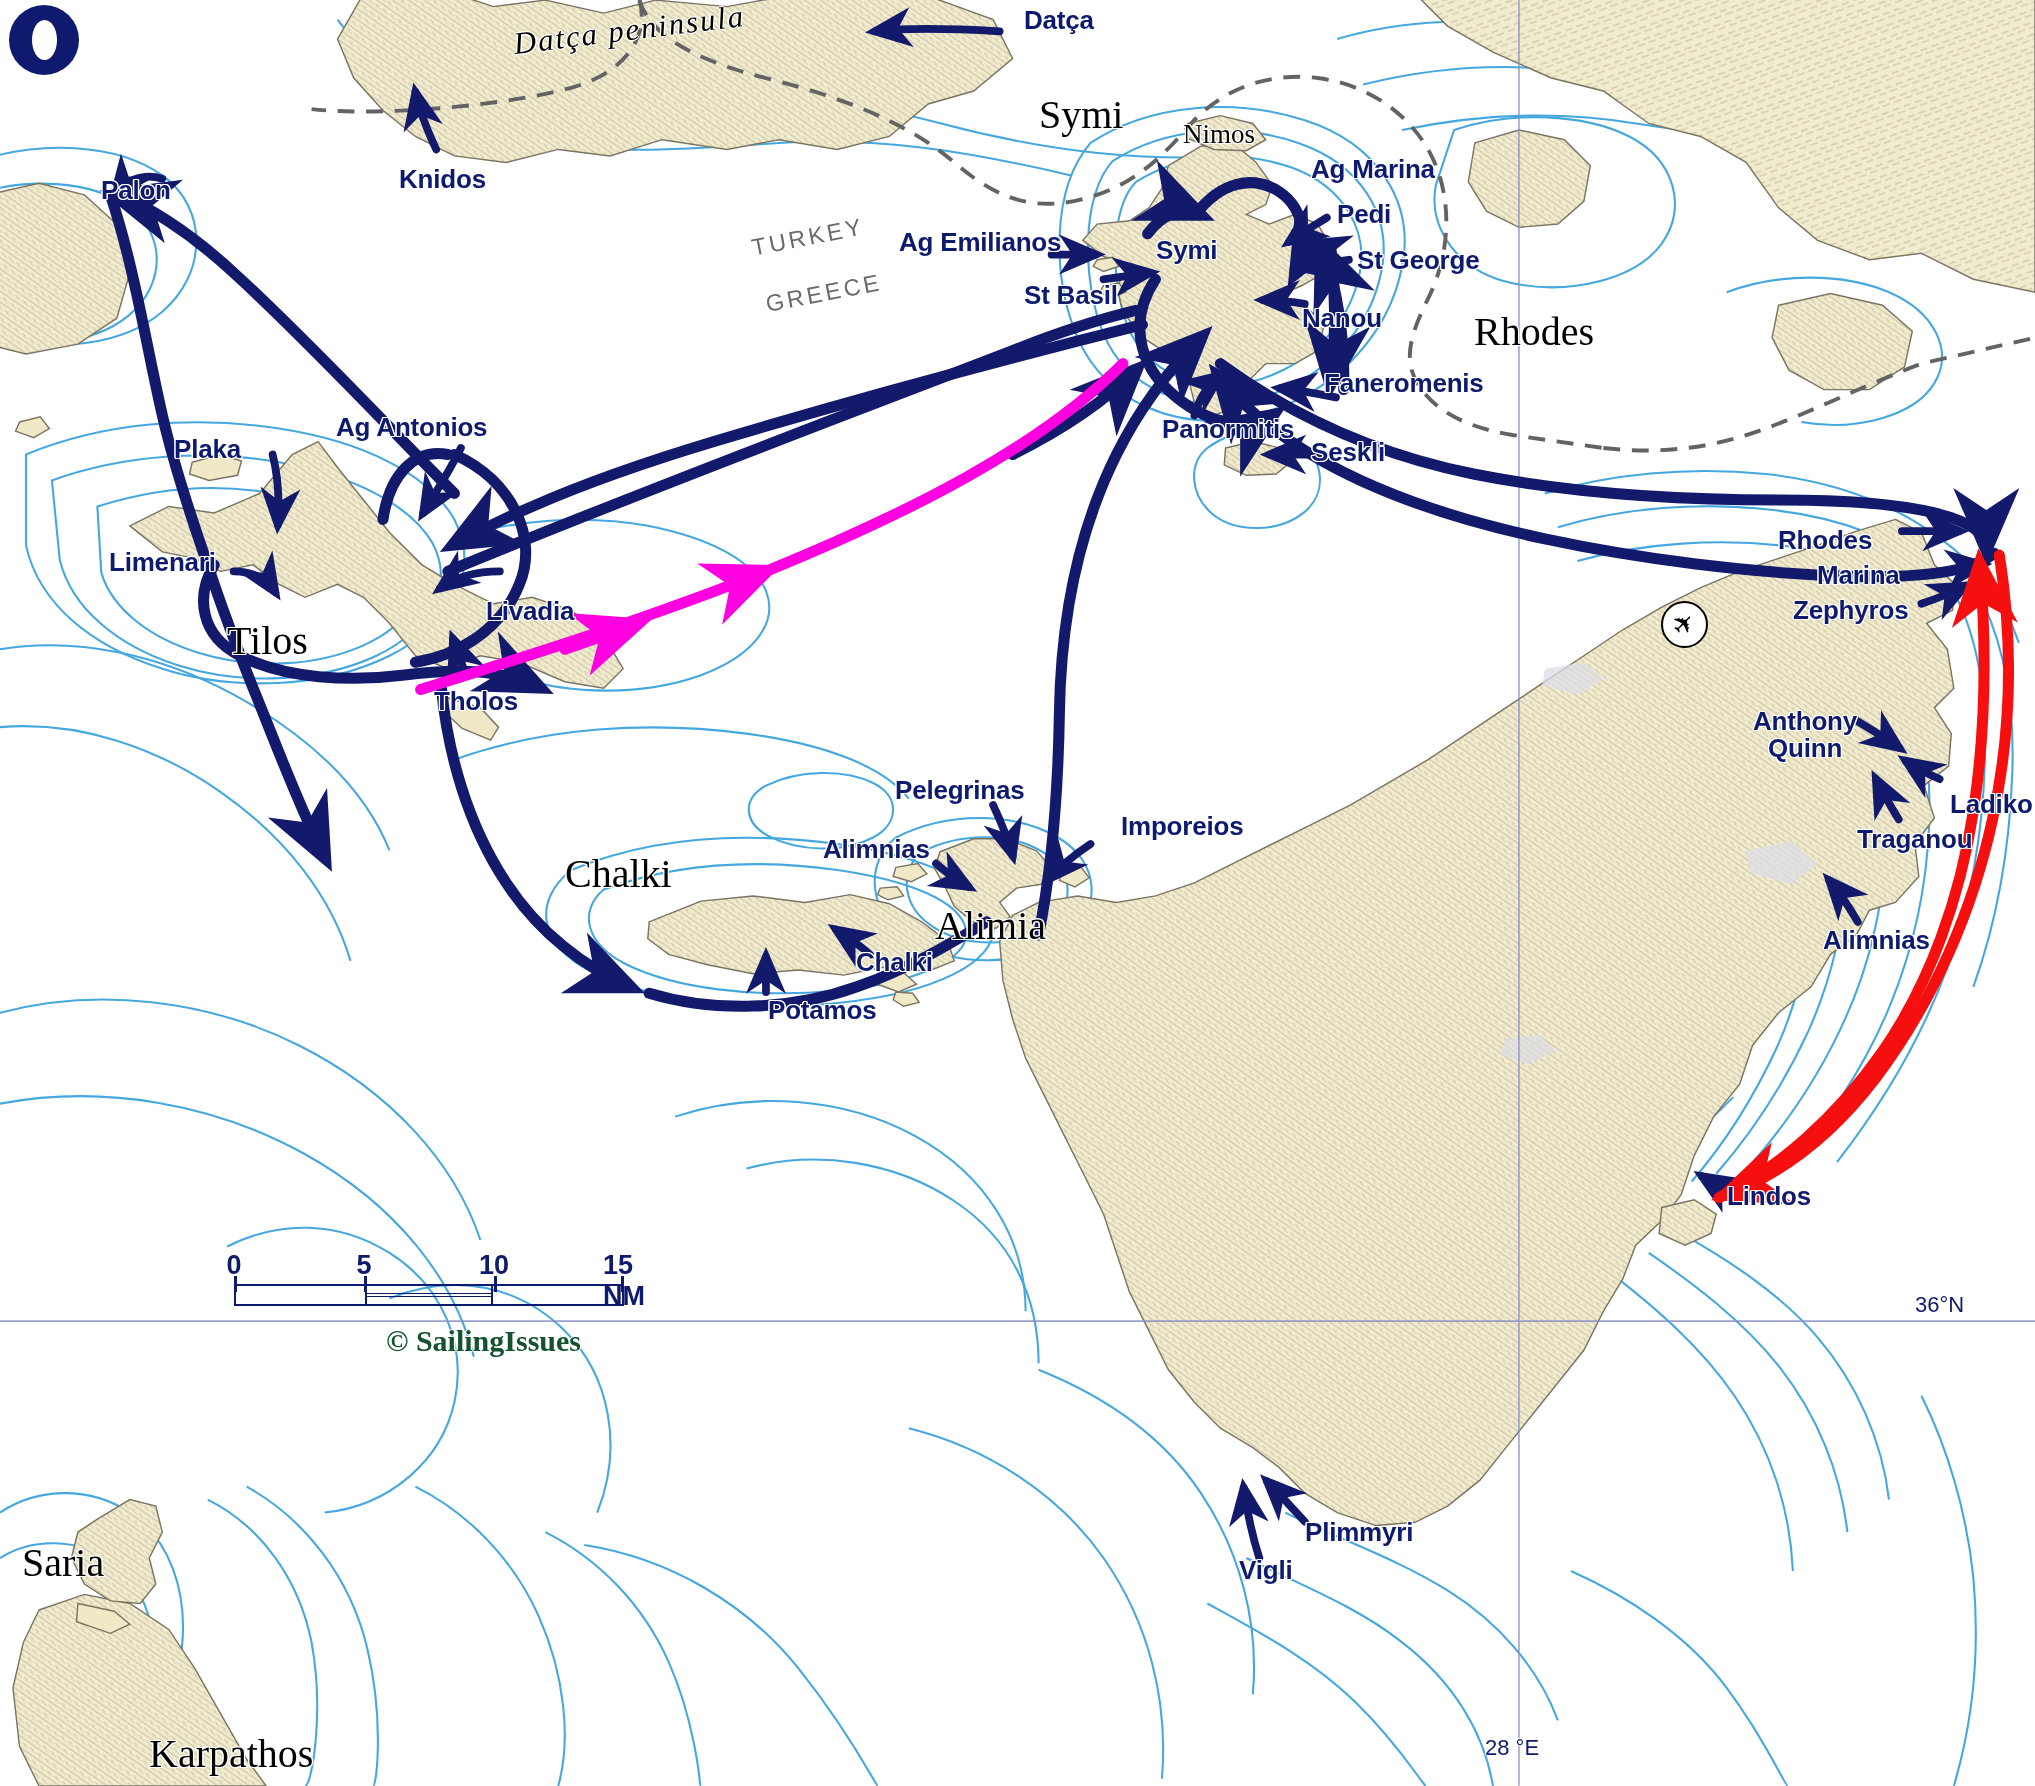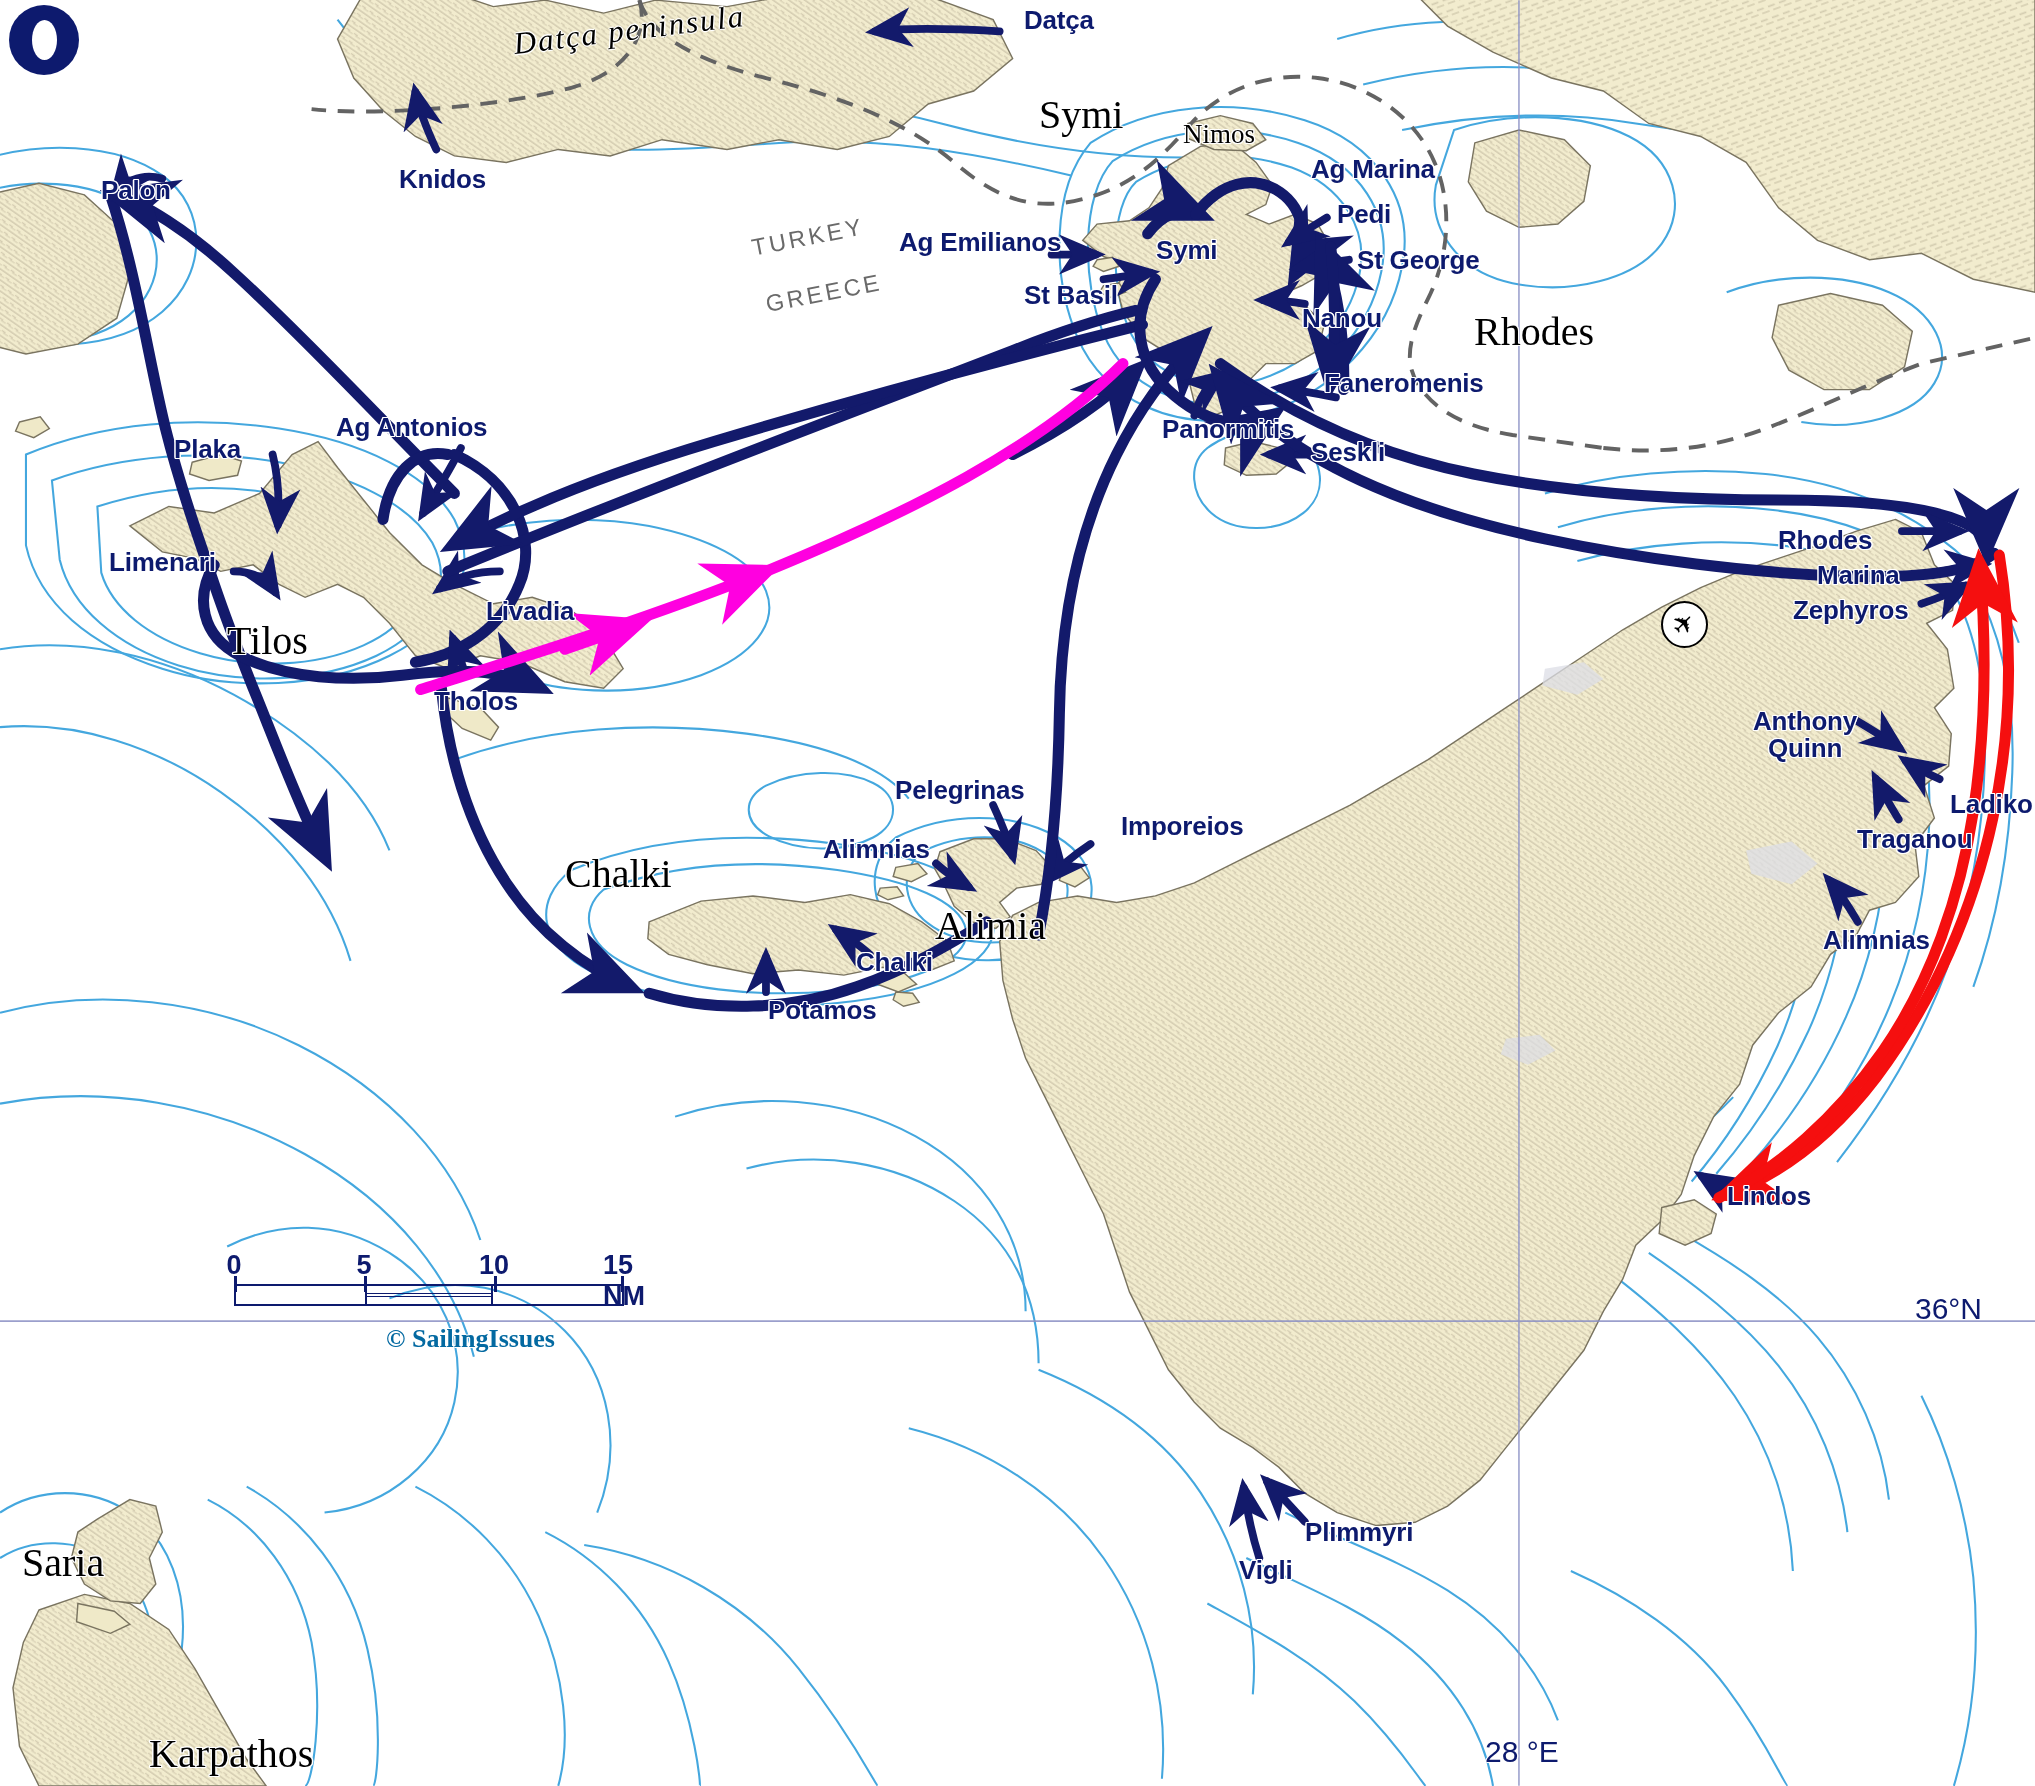--- a/index.html
+++ b/index.html
@@ -59,21 +59,21 @@
     font-style:italic;
     font-size:31px;
     letter-spacing:1.9px;
     pointer-events:none;
     text-shadow:1.3px 0 0 #fff,-1.3px 0 0 #fff,0 1.3px 0 #fff,0 -1.3px 0 #fff;
   }
   .graticule-lbl{
     position:absolute;
     color:#0d1a6e;
     font-family:"Liberation Sans",sans-serif;
-    font-size:30px;
+    font-size:22px;
     pointer-events:none;
     text-shadow:1.3px 0 0 #fff,-1.3px 0 0 #fff,0 1.3px 0 #fff,0 -1.3px 0 #fff;
   }
 
   
   #logo{
     position:absolute;left:9px;top:5.2px;
     width:70px;height:70px;
   }
   #logo .o-outer{
@@ -106,22 +106,22 @@
   }
   #scalebar .bar .midfill{
     position:absolute;left:33.333%;top:40%;width:33.333%;height:20%;
     border-top:1.9px solid #0d1a6e;border-bottom:1.9px solid #0d1a6e;
     box-sizing:border-box;
   }
   #scalebar .stalks{position:absolute;left:0;top:26px;width:100%;height:15.6px;}
   #scalebar .stalks i{position:absolute;top:0;width:2.6px;height:15.6px;background:#0d1a6e;}
   #credit{
     position:absolute;left:386px;top:1324px;
-    color:#0369a1;font-family:"Liberation Serif",serif;
-    font-weight:bold;font-size:26px;white-space:nowrap;
+    color:#14532d;font-family:"Liberation Serif",serif;
+    font-weight:bold;font-size:30px;white-space:nowrap;
     text-shadow:1.3px 0 0 #fff,-1.3px 0 0 #fff,0 1.3px 0 #fff,0 -1.3px 0 #fff;
   }
 
   
   #airport{
     position:absolute;left:1661px;top:601px;
     width:43px;height:43px;border:2.6px solid #000;border-radius:50%;
     background:#fff;display:flex;align-items:center;justify-content:center;
   }
   #airport span{font-size:27px;line-height:1;color:#000;transform:rotate(-45deg);}

